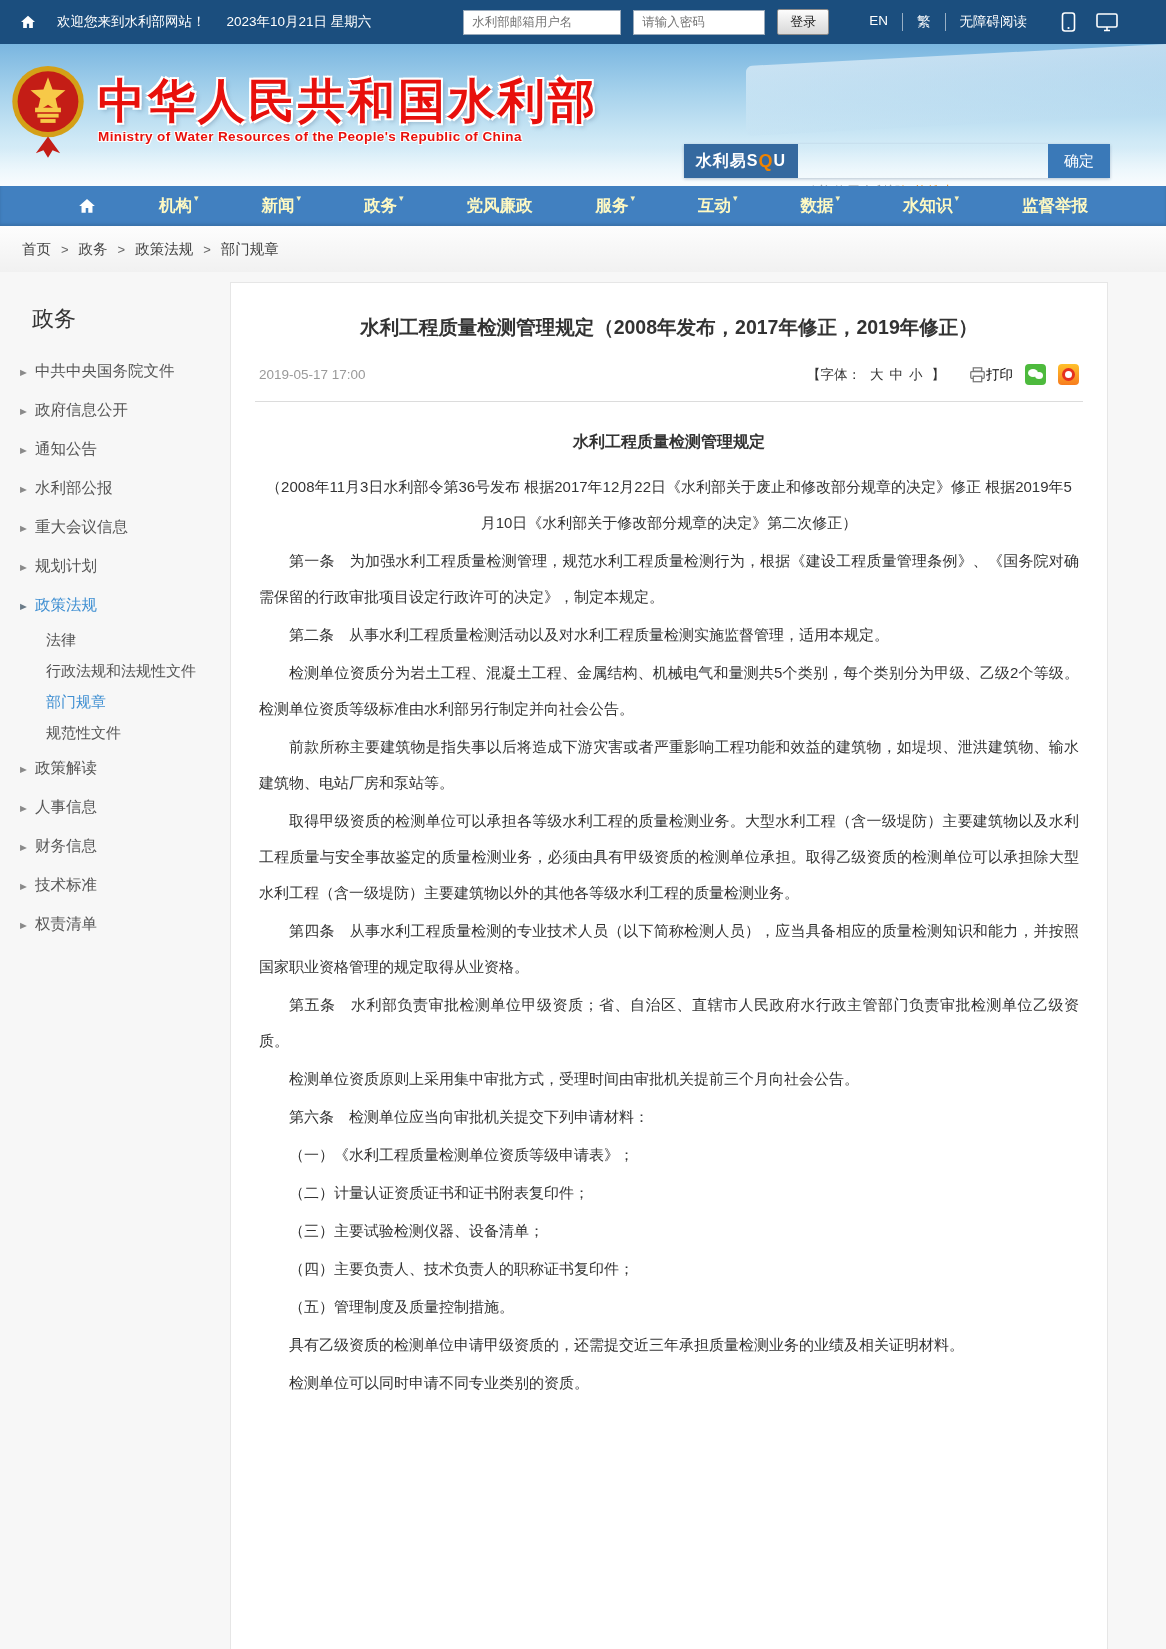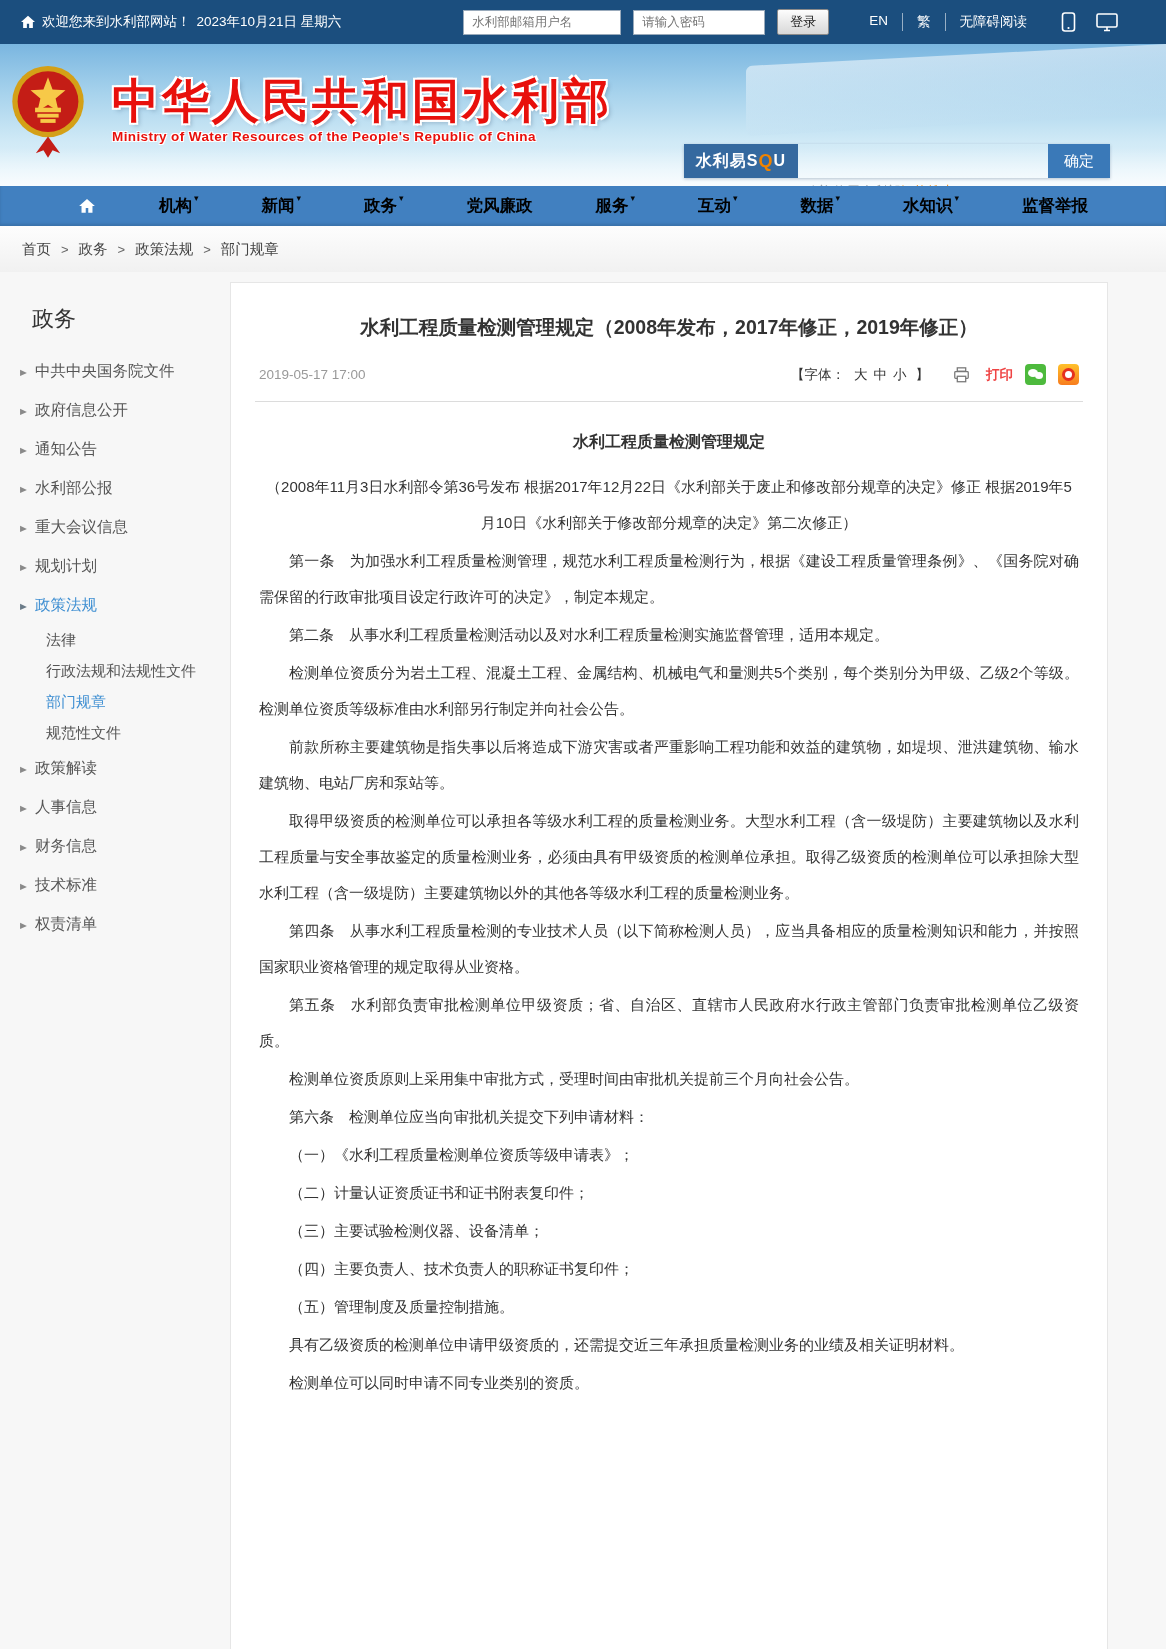--- a/index.html
+++ b/index.html
@@ -7,21 +7,21 @@
   body {
     font-family:"Liberation Sans","DejaVu Sans",sans-serif;
     background:#f7f7f7; color:#333; overflow-x:hidden;
   }
   
   .topbar {
     height:44px; background:#1b4e7e; color:#fff;
     display:flex; align-items:center; justify-content:space-between;
     padding:0 48px 0 12px; font-size:13.5px;
   }
-  .topbar-left { display:flex; align-items:center; gap:6px; }
+  .topbar-left { display:flex; align-items:center; gap:21px; }
   .topbar-right { display:flex; align-items:center; gap:12px;margin-left:8px; }
   .topbar input {
     height:25px; border:1px solid #9ab; background:#fff; color:#333;
     font-size:12.5px; padding:0 8px; outline:none;
     font-family:"Liberation Sans","DejaVu Sans",sans-serif;
   }
   .inp-email { width:158px; }
   .inp-pass { width:132px; }
   .btn-login {
     height:26px; padding:0 12px; font-size:13px; color:#222;
@@ -39,21 +39,21 @@
   }
   .banner .photo-dam {
     position:absolute; right:-40px; top:10px; width:460px; height:70px;
     background:linear-gradient(180deg,rgba(255,255,255,.75),rgba(190,220,240,.25));
     transform:skewY(-3deg); border-radius:6px; opacity:.7;
   }
   .banner .photo-water {
     position:absolute; left:0; bottom:0; width:100%; height:38px;
     background:linear-gradient(180deg,rgba(255,255,255,.0),rgba(255,255,255,.65));
   }
-  .brand { position:absolute; left:10px; top:18px; display:flex; align-items:flex-start; gap:26px; }
+  .brand { position:absolute; left:10px; top:18px; display:flex; align-items:flex-start; gap:12px; }
   .brand-emblem { width:76px; height:102px; flex:0 0 auto; }
   .brand-text { padding-top:14px; }
   .site-title {
     font-size:47px; font-weight:bold; color:#e8100c; letter-spacing:3px; line-height:1.05;
     text-shadow:-2px -2px 0 #fff,2px -2px 0 #fff,-2px 2px 0 #fff,2px 2px 0 #fff,3px 3px 4px rgba(60,90,120,.35);
     white-space:nowrap;
   }
   .site-subtitle {
     margin-top:4px; font-size:13.5px; font-weight:bold; color:#e8100c; letter-spacing:.4px;
     text-shadow:-1px -1px 0 #fff,1px -1px 0 #fff,-1px 1px 0 #fff,1px 1px 0 #fff;
@@ -78,21 +78,21 @@
   .btn-search-ok {
     background:#3a79b8; color:#fff; border:none; font-size:15px; padding:0 16px; cursor:pointer;
     font-family:"Liberation Sans","DejaVu Sans",sans-serif;
   }
   
   .mainnav {
     height:40px; background:#4180c0; display:flex; align-items:center;
     justify-content:space-between; padding:0 72px; box-shadow:inset 0 -2px 3px rgba(0,0,0,.12);
   }
   .nav-item {
-    color:#000000; font-size:16.5px; font-weight:bold; display:flex; align-items:flex-start;
+    color:#fef9c3; font-size:16.5px; font-weight:bold; display:flex; align-items:flex-start;
     cursor:pointer; white-space:nowrap; padding:4px 6px; position:relative;text-align:right;
   }
   .nav-item .caret { font-size:9px; margin-left:2px; margin-top:-2px; opacity:.95; }
   
   .crumbbar {
     height:46px; background:linear-gradient(#fdfdfd,#f1f1f1);
     display:flex; align-items:center; padding:0 22px; font-size:14.5px; color:#444;
   }
   .crumbbar .crumb { cursor:pointer; }
   .crumbbar .crumb.current { cursor:default; }
@@ -114,21 +114,21 @@
     padding:30px 28px 60px 28px; min-height:1370px;
   }
   .art-title { text-align:center; font-size:19.5px; font-weight:bold; color:#333; line-height:1.5; }
   .meta-row {
     display:flex; justify-content:space-between; align-items:center;
     margin-top:22px; font-size:13.5px; color:#999;
   }
   .meta-right { display:flex; align-items:center; gap:6px; color:#333; }
   .meta-right .fsize { cursor:pointer; padding:0 3px; }
   .meta-right .bracket { color:#333; }
-  .print-wrap { display:flex; align-items:center; gap:16px; margin-left:18px; cursor:pointer; color:#ef4444;font-weight:bold; }
+  .print-wrap { display:flex; align-items:center; gap:0; margin-left:18px; cursor:pointer; color:#000000; }
   .share-ico { width:21px; height:21px; border-radius:4px; margin-left:6px; cursor:pointer; position:relative; display:inline-block; }
   .ico-wechat { background:#4dba3d; }
   .ico-wechat::before {
     content:""; position:absolute; left:3px; top:5px; width:10px; height:8px;
     background:#fff; border-radius:50%;
   }
   .ico-wechat::after {
     content:""; position:absolute; right:3px; top:8px; width:8px; height:7px;
     background:#fff; border-radius:50%;
   }

